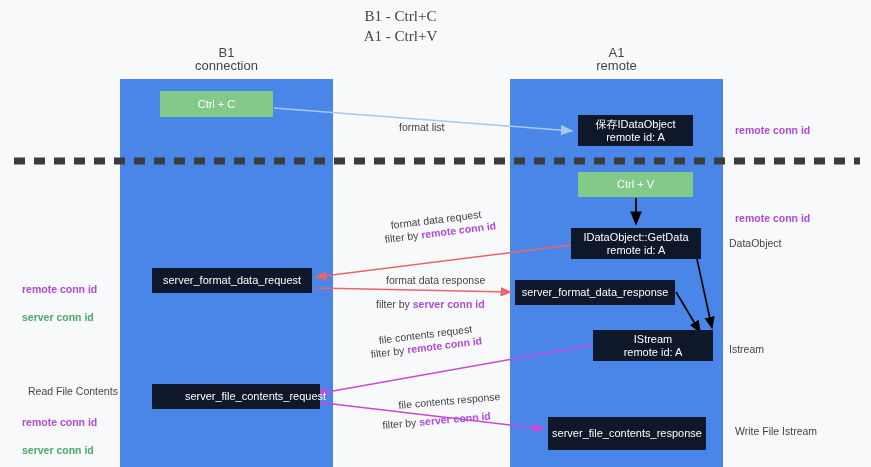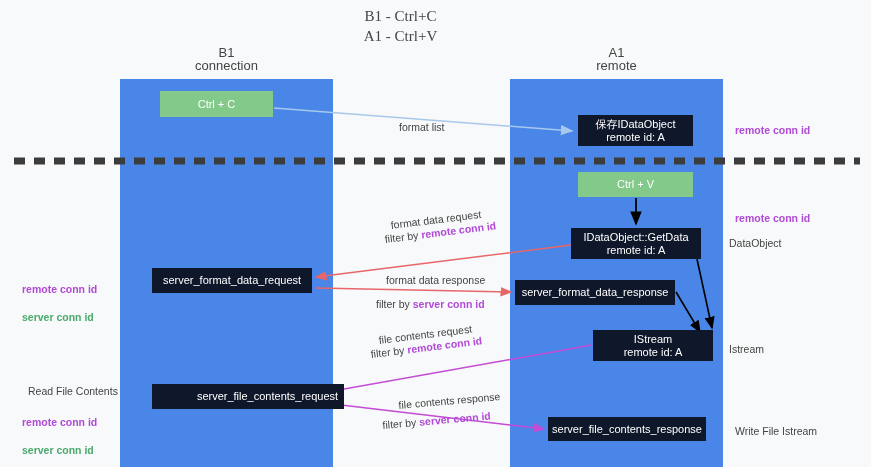--- a/index.html
+++ b/index.html
@@ -41,22 +41,22 @@
   .green{background:#82c98a;}
   .orange{background:#0f172a;}
 
   #n-ctrlc  {left:160px;top:91px;width:113px;height:26px;}
   #n-idata  {left:578px;top:115px;width:115px;height:31px;}
   #n-ctrlv  {left:578px;top:172px;width:115px;height:25px;}
   #n-getdata{left:571px;top:228px;width:130px;height:31px;}
   #n-sfdreq {left:152px;top:268px;width:160px;height:25px;}
   #n-sfdres {left:515px;top:280px;width:160px;height:25px;}
   #n-istream{left:593px;top:330px;width:120px;height:31px;}
-  #n-sfcreq {left:152px;top:384px;width:192px;height:25px;padding-left:43px;}
-  #n-sfcres {left:548px;top:417px;width:158px;height:24px;}
+  #n-sfcreq {left:152px;top:384px;width:168px;height:25px;padding-left:43px;}
+  #n-sfcres {left:548px;top:417px;width:158px;height:33px;}
 
   
   .side{position:absolute;font-size:10.5px;line-height:14px;white-space:pre-line;}
   .purple{color:#b14ad6;font-weight:bold;}
   .greenT{color:#4aa96c;font-weight:bold;}
   .plain{color:#444;font-weight:normal;}
 
   #s-rc1{left:735px;top:123px;}
   #s-rc2{left:735px;top:211px;}
   #s-dataobject{left:729px;top:236px;}

